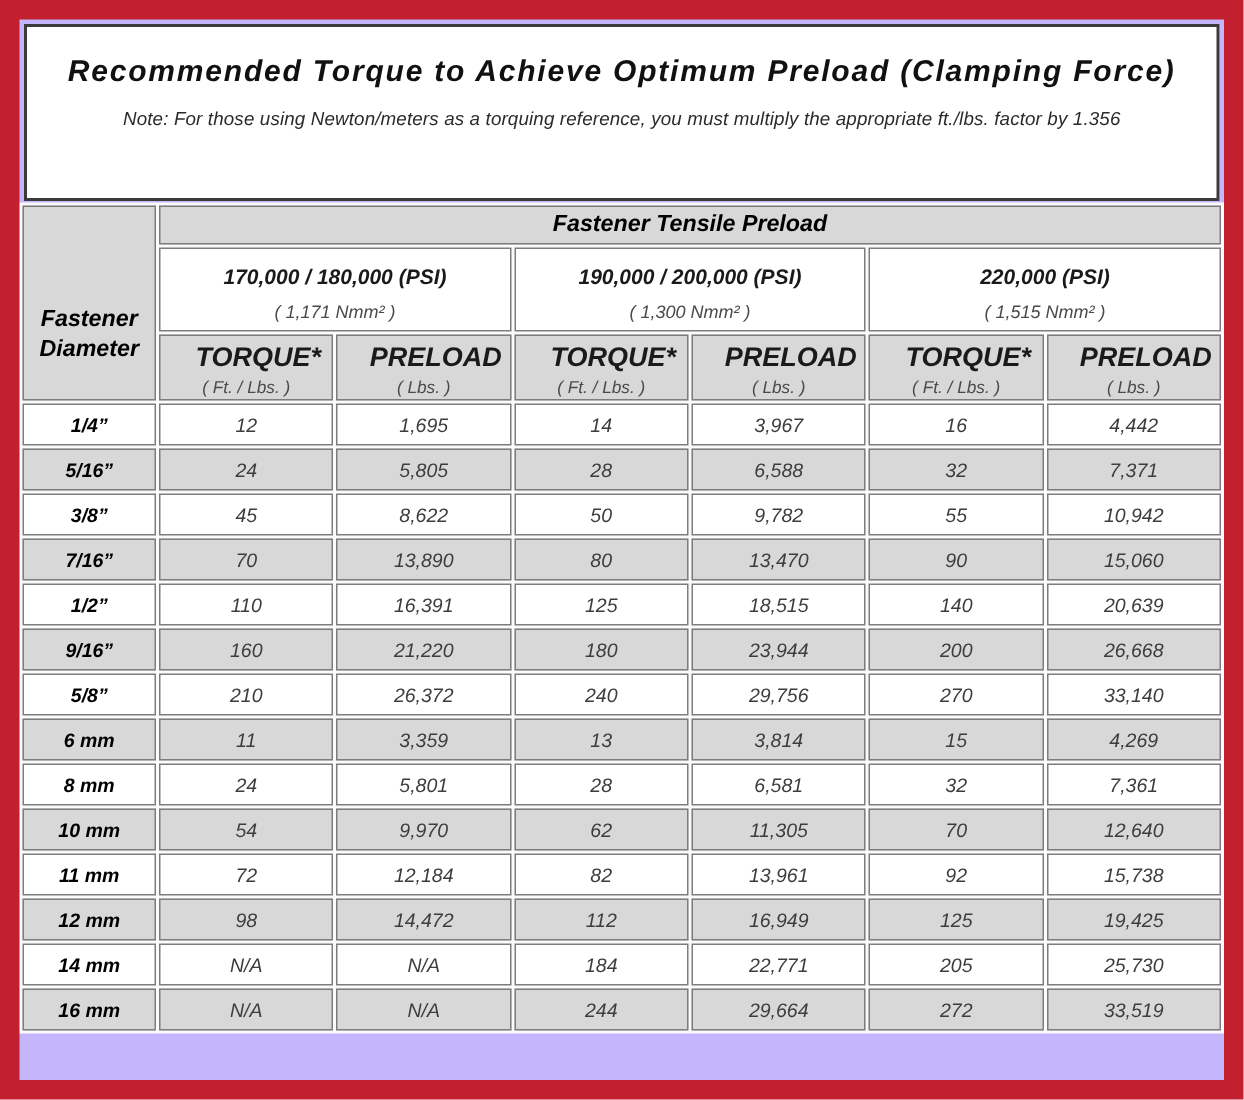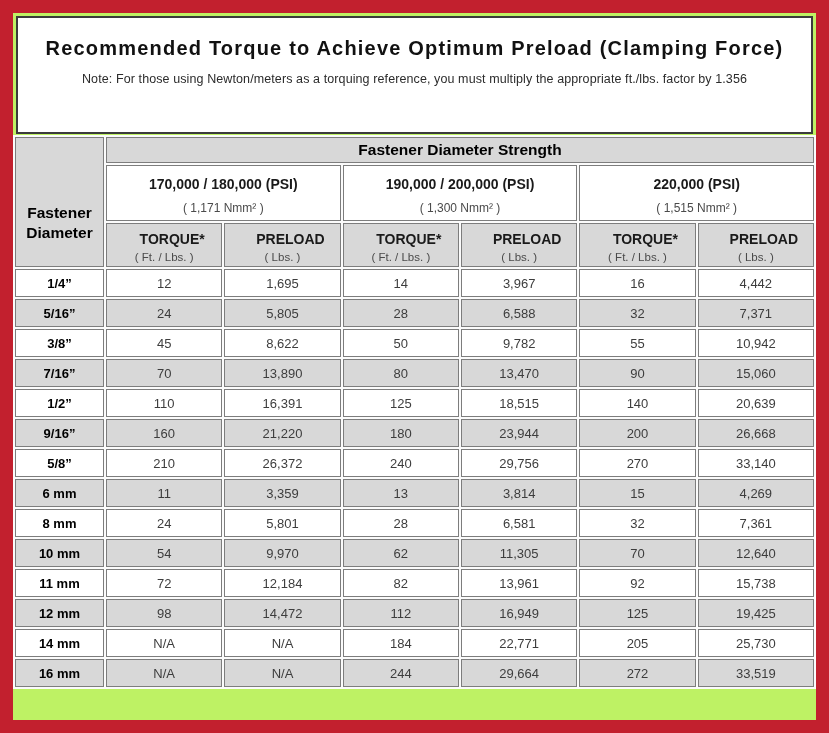--- a/index.html
+++ b/index.html
@@ -5,22 +5,23 @@
   html,body{margin:0;padding:0;}
   body{
     width:829px;height:733px;
     background:#c2202e;
     position:relative;
     font-family:"Liberation Sans","DejaVu Sans",sans-serif;
     -webkit-font-smoothing:antialiased;
   }
   .panel{
     position:absolute; inset:13px;
-    background:#bef264;
+    background:#c4b5fd;
     overflow:hidden;
+    font-style:italic;
   }
   .title-box{
     margin:3px 3px 0 3px;
     border:2px solid #3b3b3b;
     height:118px;
     background:#ffffff;
     text-align:center;
     box-sizing:border-box;
     padding-top:16px;
   }
@@ -79,21 +80,21 @@
     margin-top:5px;
   }
   .psi-sub{
     font-size:12px;
     color:#4a4a4a;
     margin-top:9px;
   }
   .sub-cell{height:44px;}
   .sub-label{
     font-weight:bold;
-    font-size:14px;
+    font-size:18px;
     color:#1a1a1a;
     margin-top:3px;
     padding-left:16px;
   }
   .sub-unit{
     font-size:11.5px;
     color:#4a4a4a;
     margin-top:4px;
   }
   tbody td{height:28px;}
@@ -124,21 +125,21 @@
         <col>
         <col>
         <col>
         <col>
         <col>
     </colgroup>
     <thead>
       <tr>
         <td class="g corner" rowspan="3">Fastener
 Diameter</td>
-        <td class="g group-h" colspan="6">Fastener Diameter Strength</td>
+        <td class="g group-h" colspan="6">Fastener Tensile Preload</td>
       </tr>
       <tr>
         <td class="psi-cell" colspan="2">
           <div class="psi-main">170,000 / 180,000 (PSI)</div>
           <div class="psi-sub">( 1,171 Nmm² )</div>
         </td>
         <td class="psi-cell" colspan="2">
           <div class="psi-main">190,000 / 200,000 (PSI)</div>
           <div class="psi-sub">( 1,300 Nmm² )</div>
         </td>

